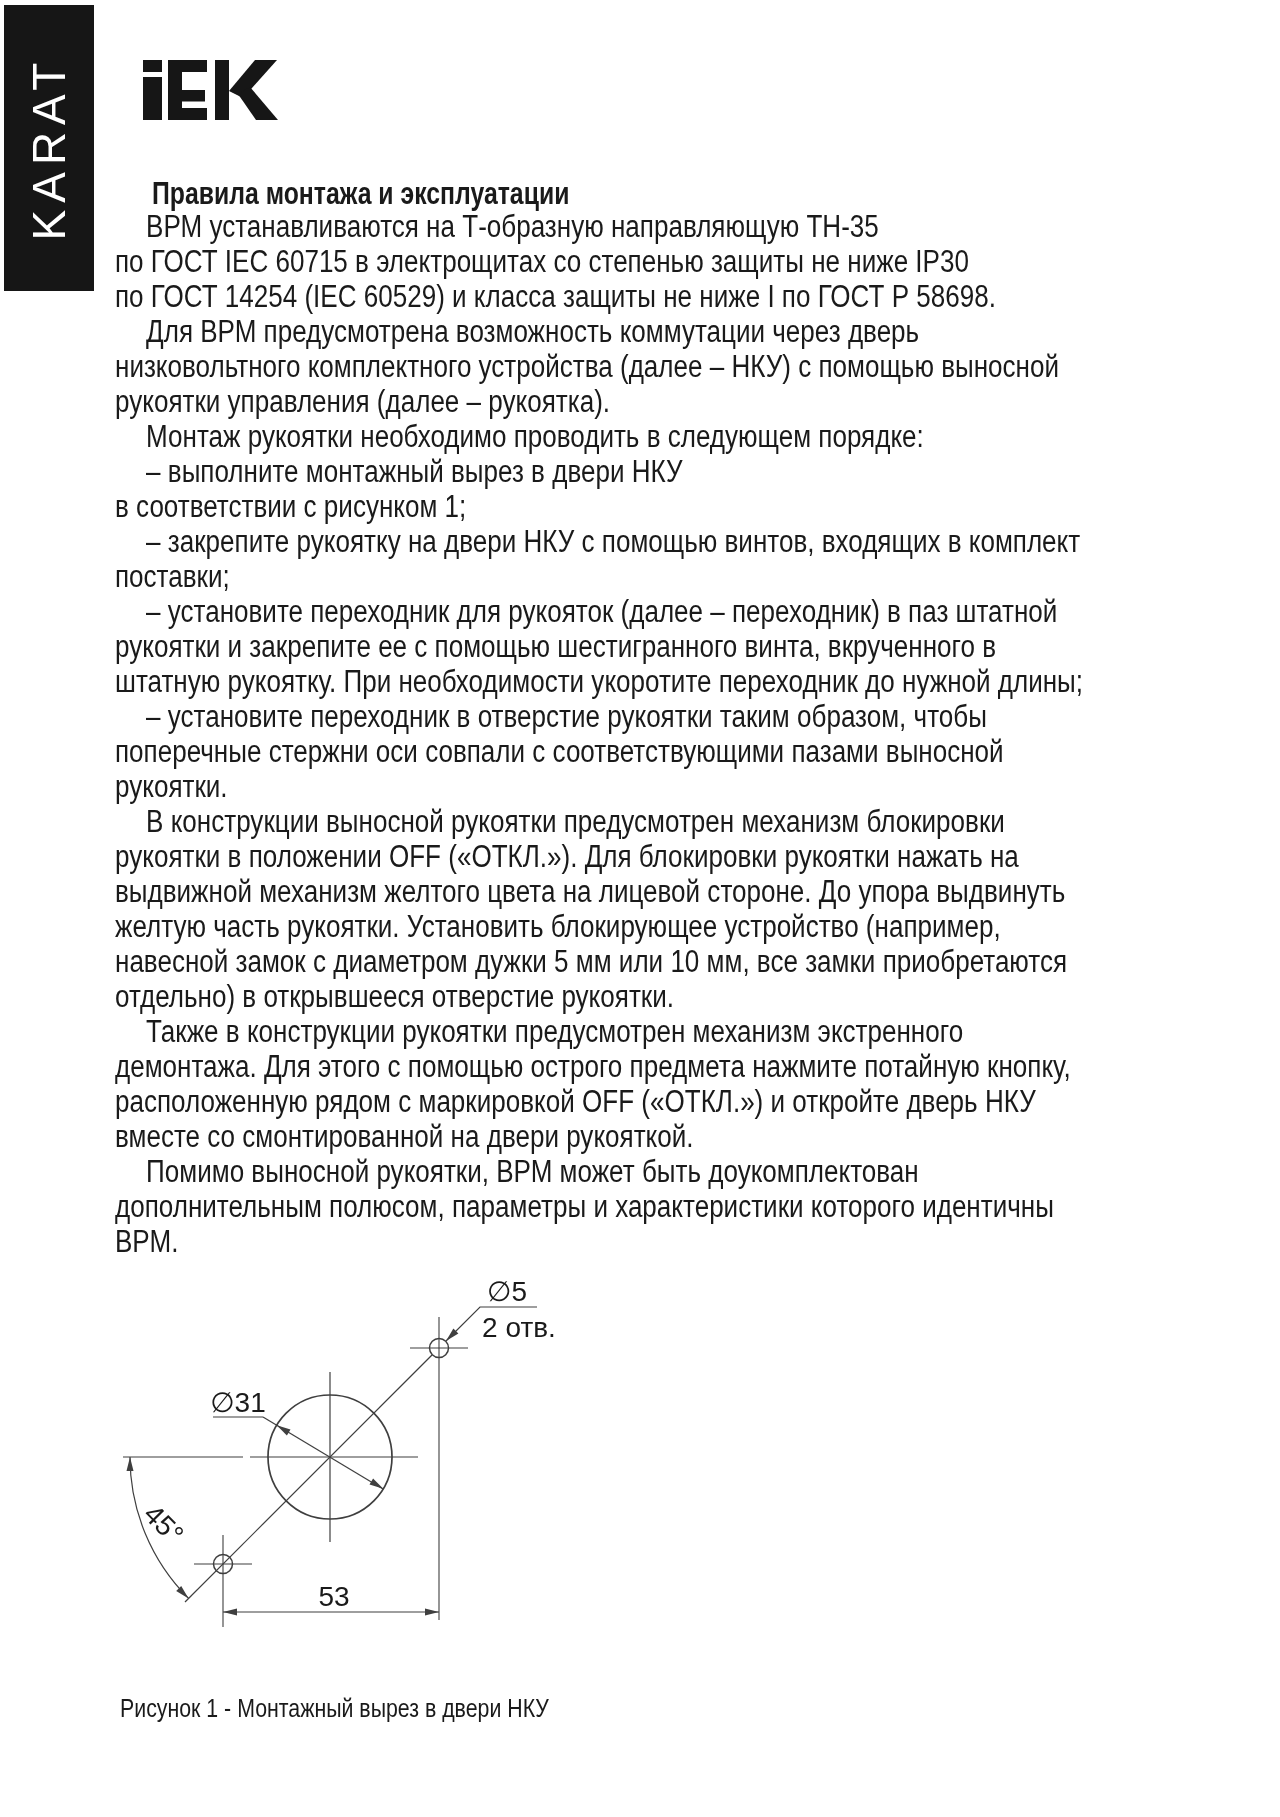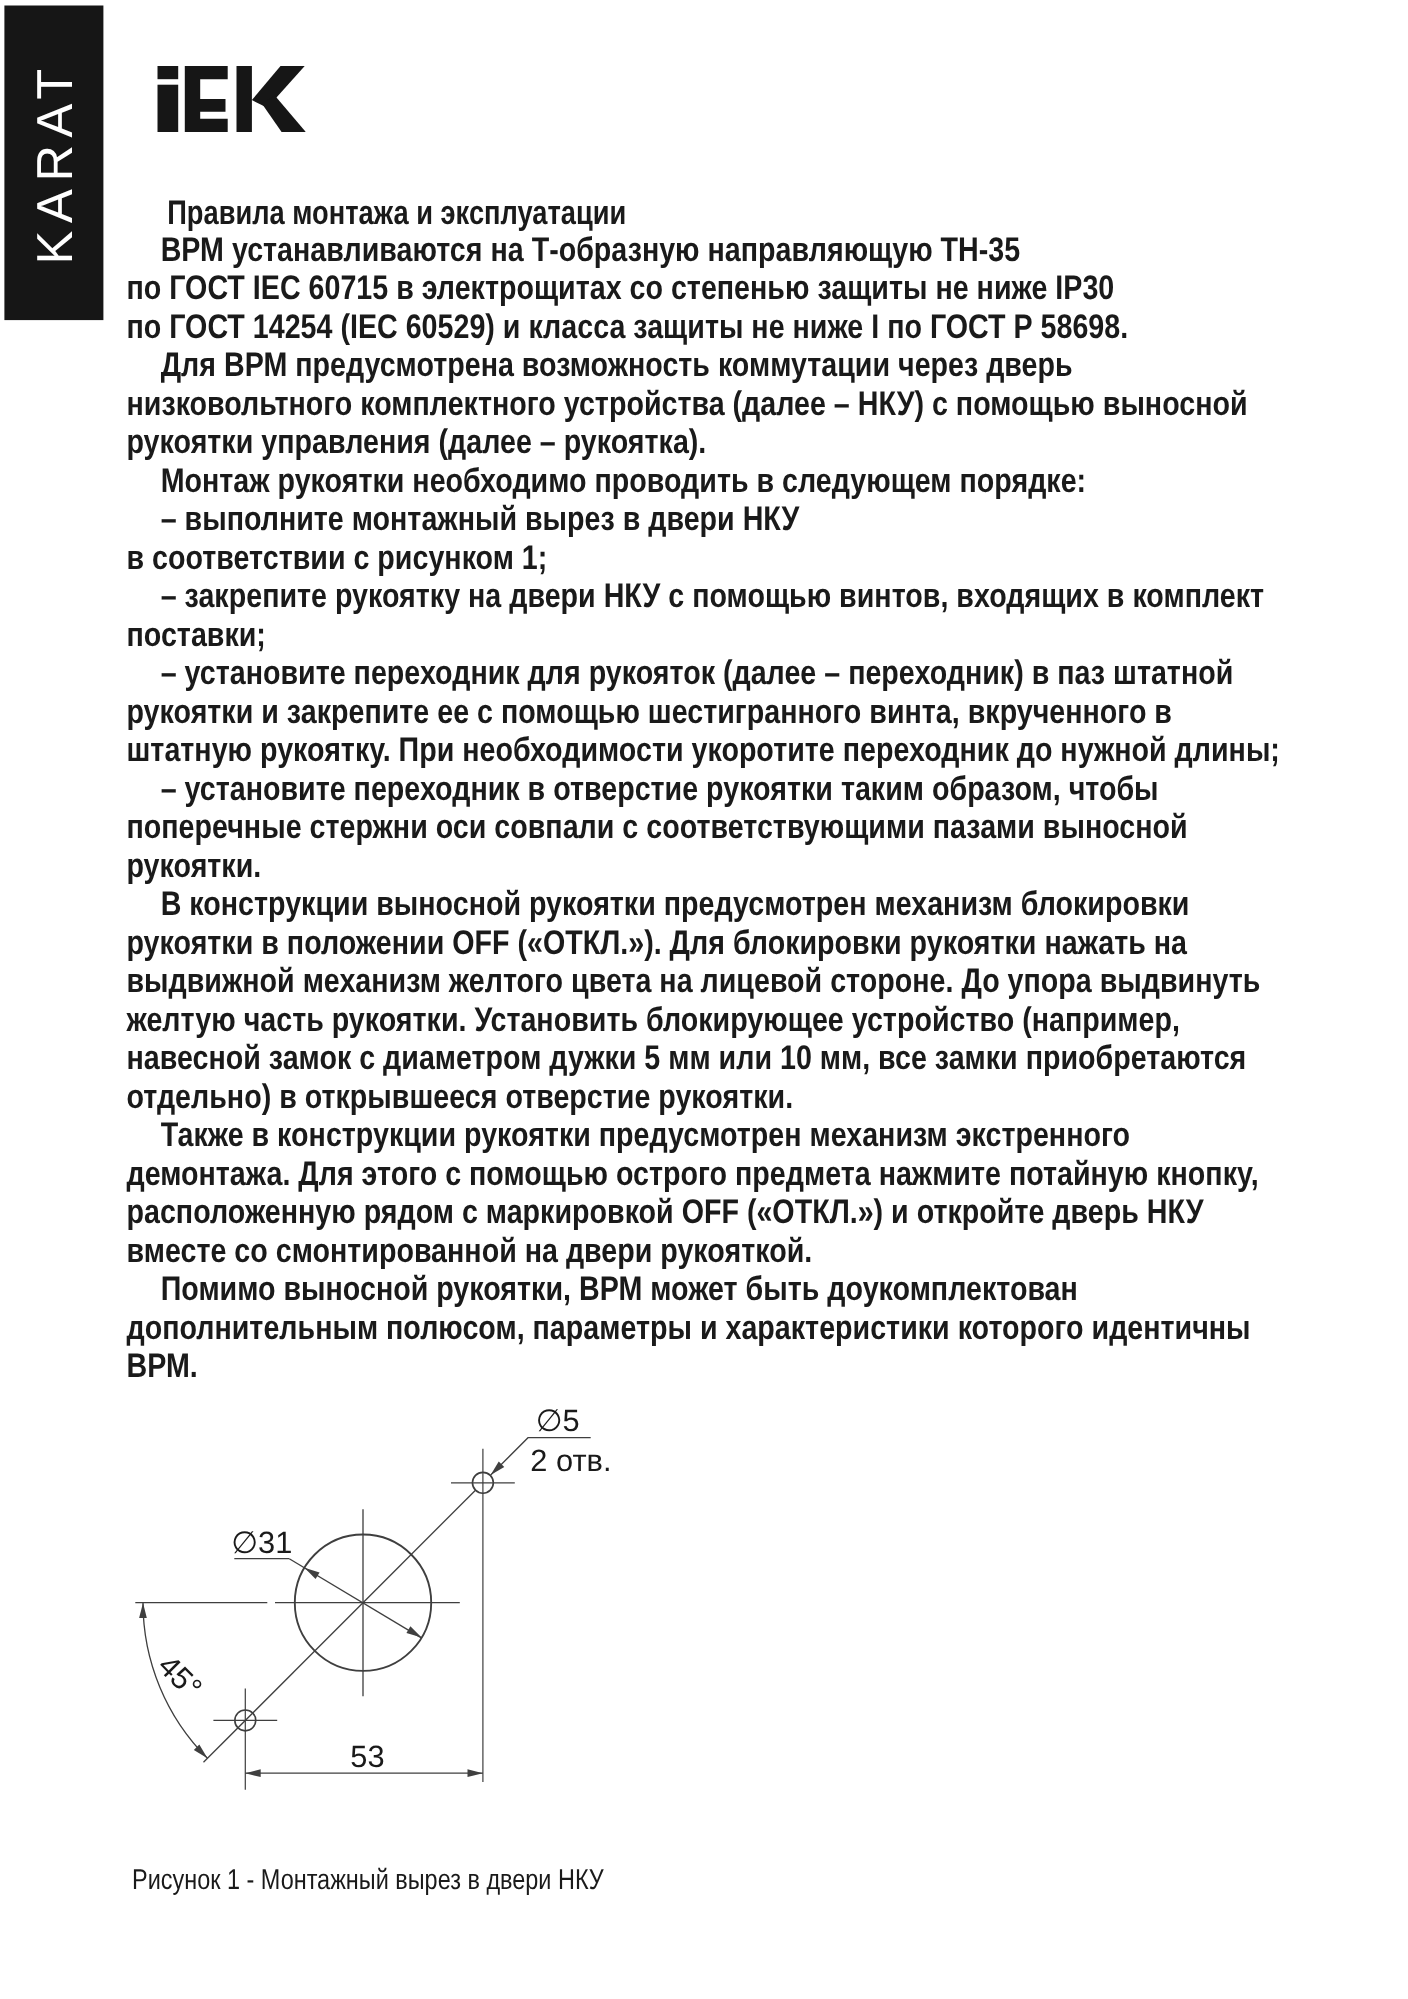--- a/index.html
+++ b/index.html
@@ -45,21 +45,20 @@
     font-weight:bold;
     transform:scaleX(0.80);
     transform-origin:0 0;
     white-space:nowrap;
   }
   
   .body-text{
     position:absolute;
     left:115px; top:209px;
     width:1120px;
-    font-weight:bold;
   }
   .body-text .line{
     height:35px;
     line-height:35px;
     font-size:31px;
     transform:scaleX(0.84);
     transform-origin:0 0;
     white-space:nowrap;
   }
   .body-text .line.ind{ padding-left:37px; }

